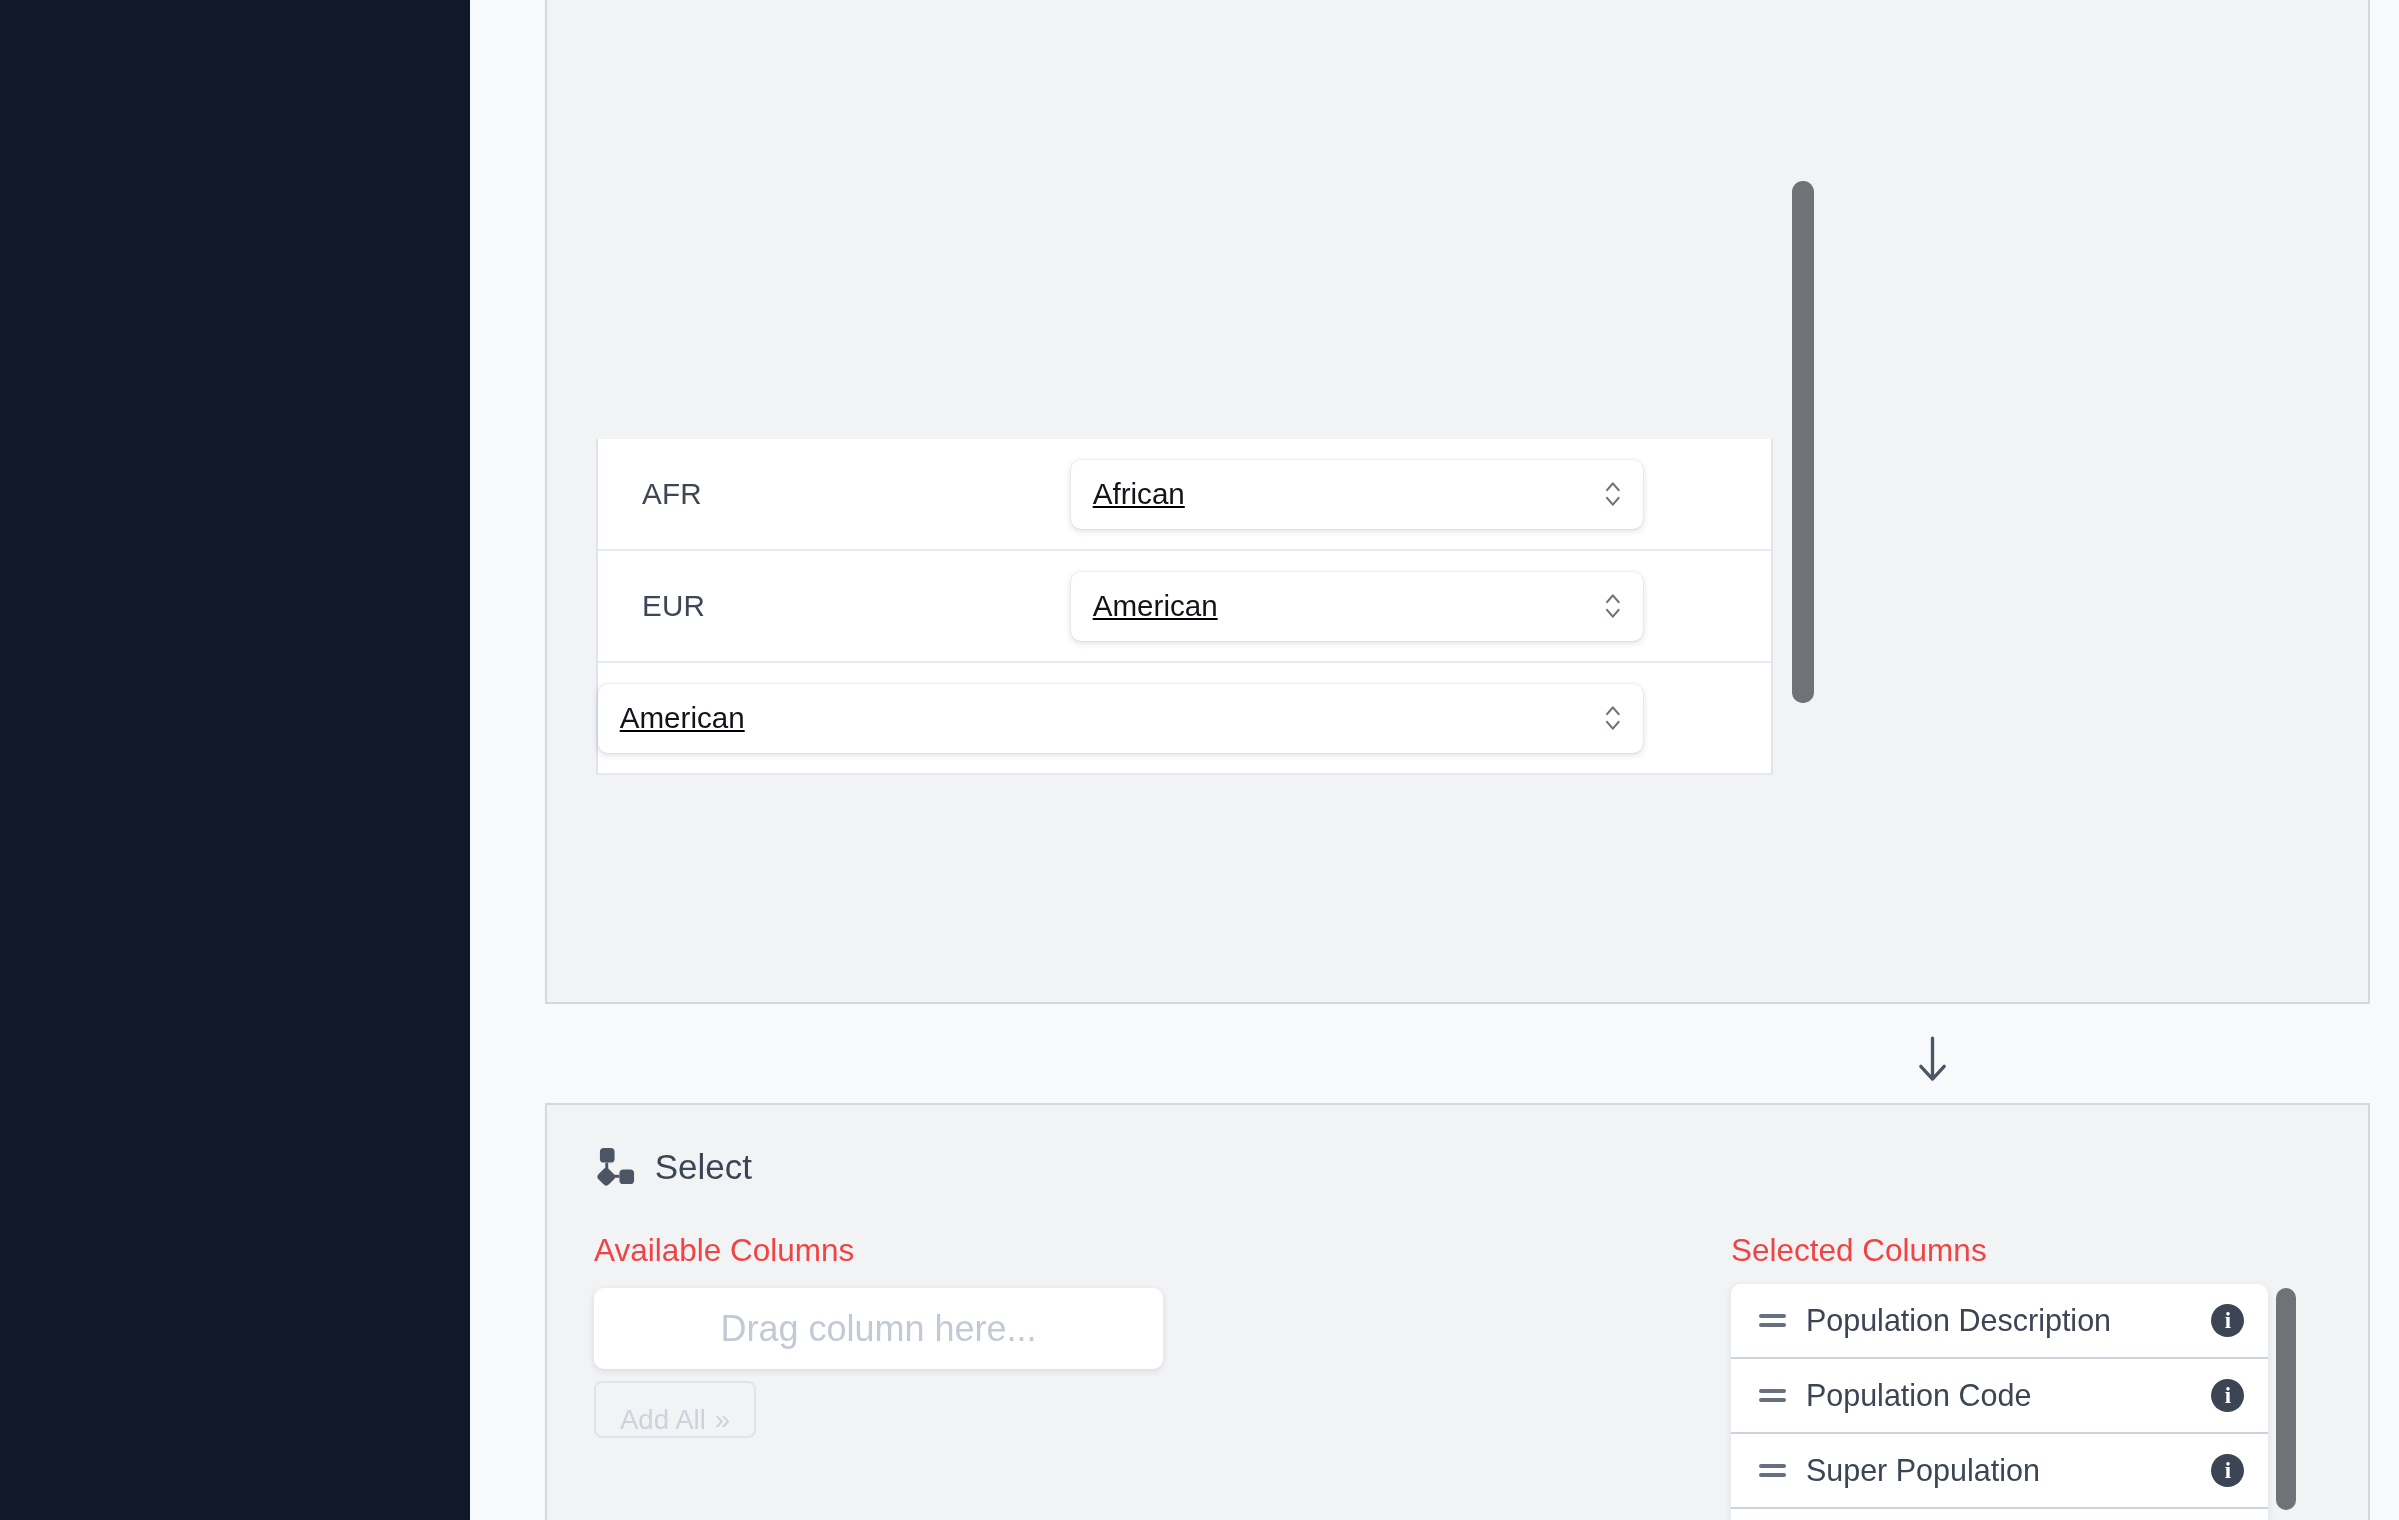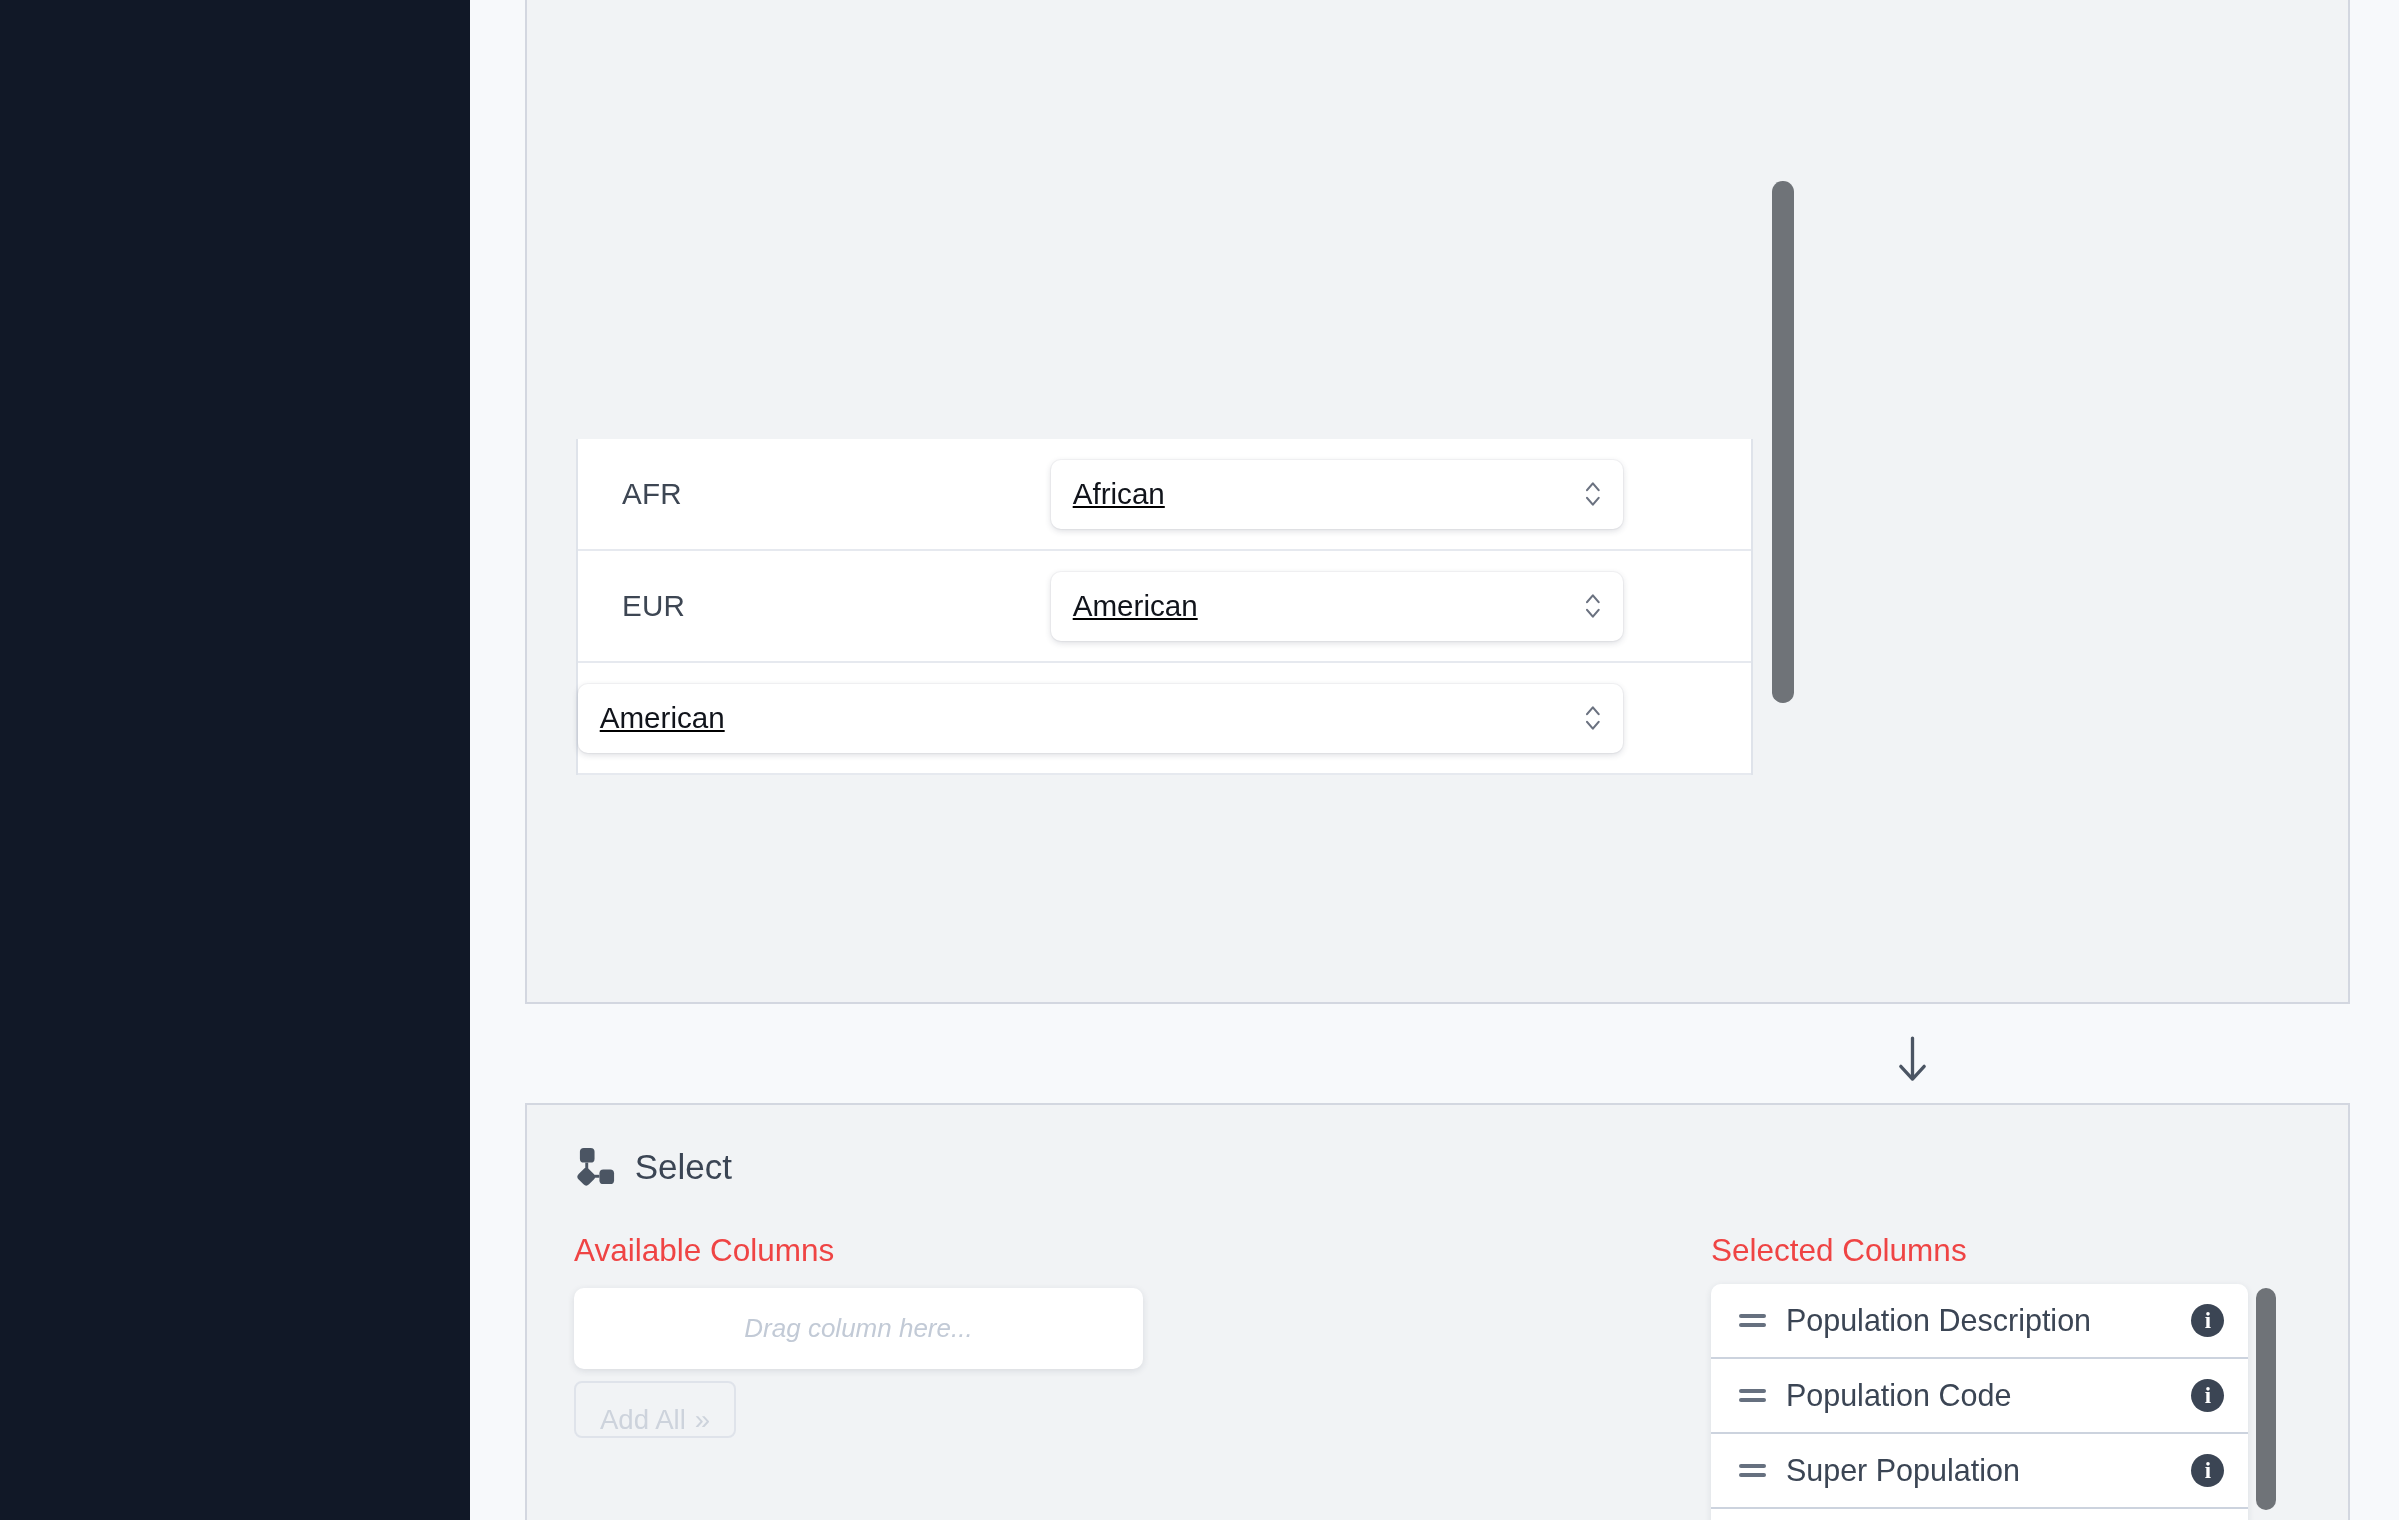--- a/index.html
+++ b/index.html
@@ -5,21 +5,21 @@
 <style>
   * { box-sizing: border-box; margin: 0; padding: 0; }
   html, body {
     width: 2400px; height: 1521px;
     overflow: hidden;
     background: #f7f9fb;
     font-family: "Liberation Sans", sans-serif;
     -webkit-font-smoothing: antialiased;
   }
 
-  .app { position: relative; width: 2400px; height: 1322px; display: flex; }
+  .app { position: relative; width: 2400px; height: 1322px; display: flex; gap: 20px; }
 
   
   .sidebar {
     width: 470px;
     height: 1521px;
     background: #111827;
     flex: 0 0 470px;
   }
 
   
@@ -200,21 +200,21 @@
     position: absolute;
     font-size: 31.5px; color: #ef4444;
   }
   .drop-zone {
     position: absolute;
     left: 49px; top: 201px;
     width: 569px; height: 81px;
     background: #fff; border-radius: 9.9px;
     box-shadow: 0 2px 7.9px rgba(40,50,70,.12);
     display: flex; align-items: center; justify-content: center;
-    font-size: 26px; font-style: italic; color: #c2cad6;
+    font-size: 36px; color: #c2cad6;
   }
   .add-all {
     position: absolute;
     left: 582px; top: 1388px;
     width: 162px; height: 57px;
     border: 2px solid #dfe3ea; border-radius: 7.9px;
     background: transparent;
     display: flex; align-items: center; justify-content: center;
     font-size: 27.6px; color: #cdd3dc;
   }

